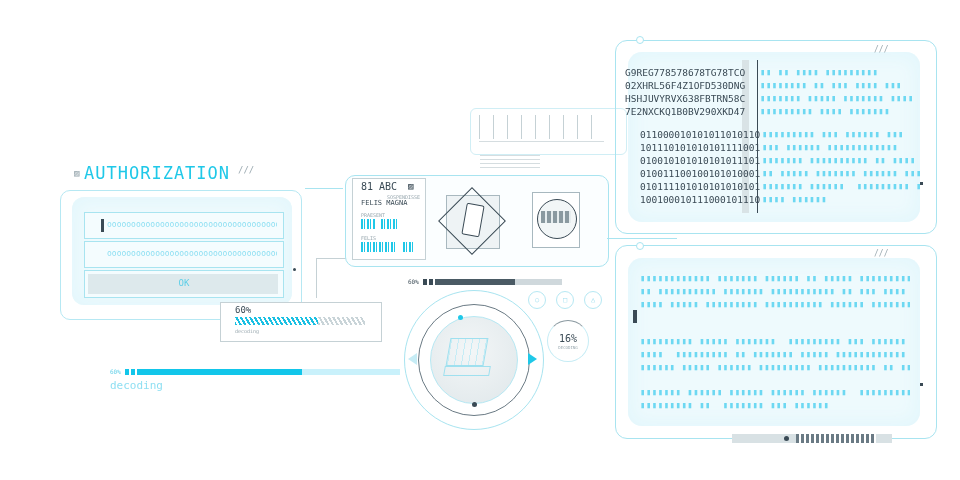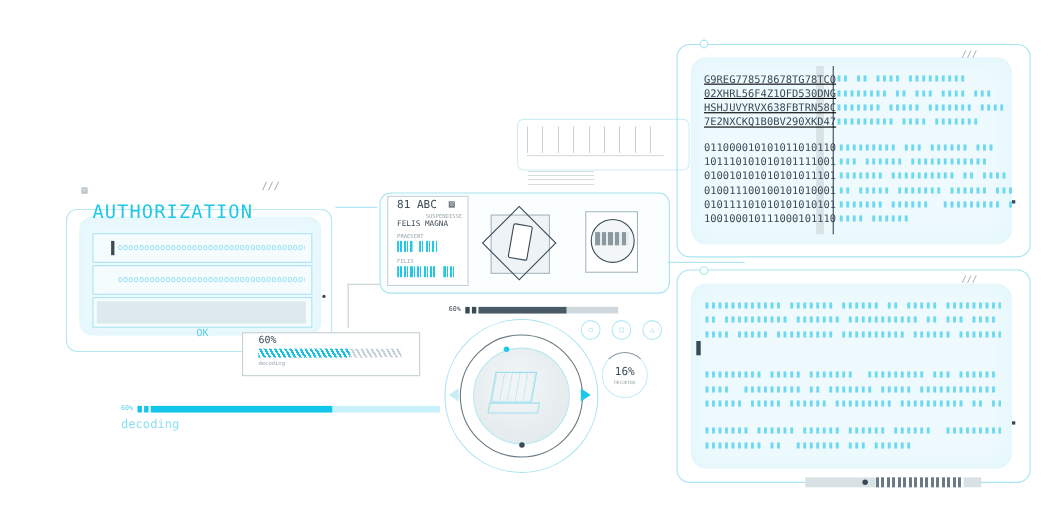--- a/index.html
+++ b/index.html
@@ -1,20 +1,20 @@
 <!DOCTYPE html>
 <html><head>
 <meta charset="utf-8">
 <style>
   html, body { margin:0; padding:0; background:#ffffff; }
   body { width:960px; height:480px; position:relative; overflow:hidden; font-family:"DejaVu Sans Mono", monospace; }
   .abs { position:absolute; }
   .frame { border:1.5px solid #a8e4f0; border-radius:6px; }
   .glow { background:#eefafd; box-shadow:0 0 16px 6px #e4f7fc inset; }
-  .cyan { color:#1fc8e8;margin-top:20px; }
+  .cyan { color:#1fc8e8; }
   .dark { color:#3a4a55; }
   .dashtxt { color:#5fd6f0; letter-spacing:0; font-size:9px; }
   .codeline { font-size:9.5px; line-height:13px; color:#3a4a55; white-space:pre; }
   .blurline { font-size:9px; line-height:13px; color:#6dd8f2; white-space:pre; letter-spacing:0.5px; }
   .bar-bg { background:#c9f1fb; }
   .bar-fg { background:#12c6ea; }
   .hatch { background: repeating-linear-gradient(60deg, #1ac0e3 0 2px, transparent 2px 4px); }
   .hatch-grey { background: repeating-linear-gradient(60deg, #c9d4d8 0 2px, transparent 2px 4px); }
   .barcode { background: repeating-linear-gradient(90deg, #1fc8e8 0 2px, transparent 2px 3px, #1fc8e8 3px 4px, transparent 4px 6px); }
   .tiny { font-size:5px; color:#9aa9b0; }
@@ -127,21 +127,21 @@
 </div>
 
 <div class="abs frame" style="left:615px;top:40px;width:320px;height:192px;border-radius:12px;"></div>
 <div class="abs circle" style="left:636px;top:36px;width:6px;height:6px;border:1px solid #a8e4f0;background:#fff;"></div>
 <div class="abs glow" style="left:628px;top:52px;width:292px;height:170px;border-radius:14px;"></div>
 <div class="abs" style="left:874px;top:45px;color:#9aa9b0;font-size:8px;">///</div>
 <div class="abs" style="left:757px;top:60px;width:1px;height:153px;background:#3a4a55;"></div>
 <div class="abs" style="left:742px;top:60px;width:7px;height:153px;background:#d9e3e6;"></div>
 <div class="abs" style="left:920px;top:182px;width:3px;height:3px;background:#3a4a55;"></div>
 
-<div class="abs" style="left:640px;top:66px;text-decoration:underline;">
+<div class="abs" style="left:625px;top:66px;">
   <div class="codeline">G9REG778578678TG78TCO</div>
   <div class="codeline">02XHRL56F4Z1OFD530DNG</div>
   <div class="codeline">HSHJUVYRVX638FBTRN58C</div>
   <div class="codeline">7E2NXCKQ1B0BV290XKD47</div>
 </div>
 <div class="abs" style="left:760px;top:66px;width:160px;overflow:hidden;">
   <div class="blurline">▮▮ ▮▮ ▮▮▮▮ ▮▮▮▮▮▮▮▮▮</div>
   <div class="blurline">▮▮▮▮▮▮▮▮ ▮▮ ▮▮▮ ▮▮▮▮ ▮▮▮</div>
   <div class="blurline">▮▮▮▮▮▮▮ ▮▮▮▮▮ ▮▮▮▮▮▮▮ ▮▮▮▮</div>
   <div class="blurline">▮▮▮▮▮▮▮▮▮ ▮▮▮▮ ▮▮▮▮▮▮▮</div>

